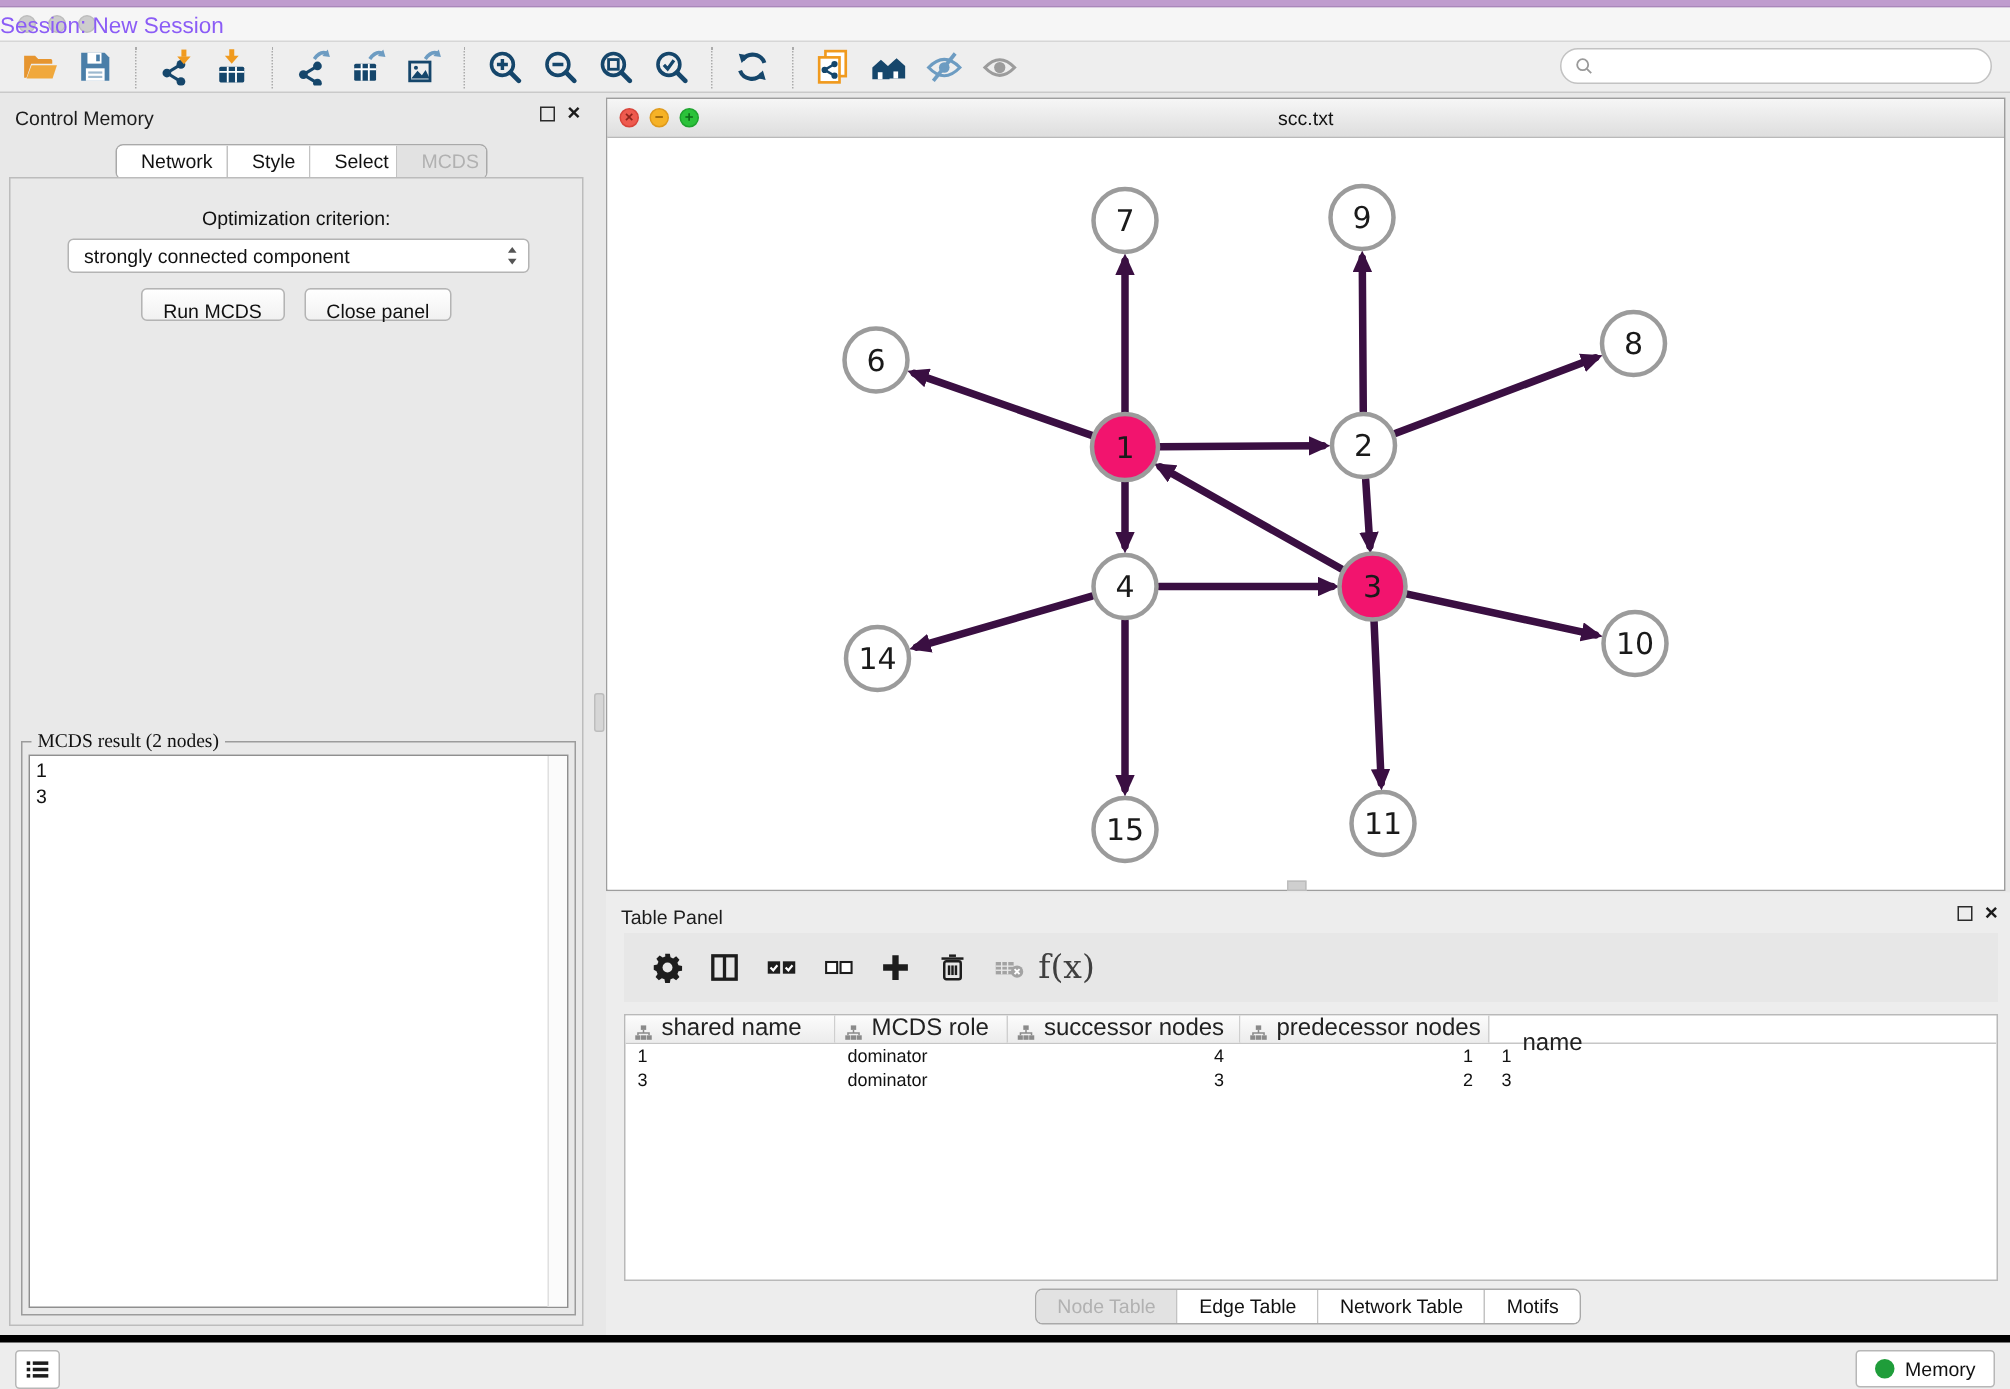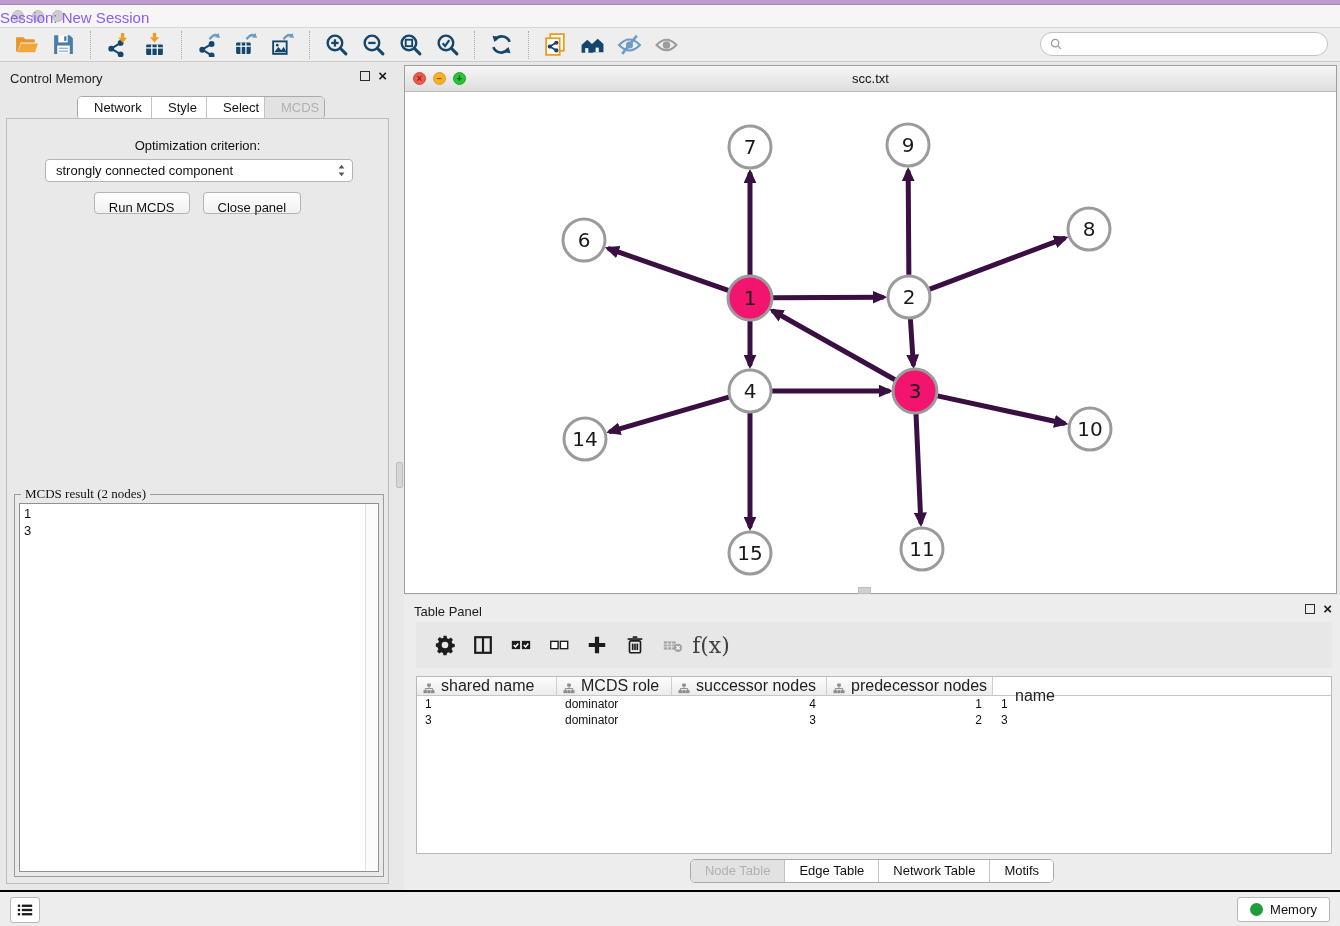--- a/index.html
+++ b/index.html
@@ -81,21 +81,21 @@
   .dt-hcell { background:linear-gradient(#fcfcfc,#ececec); border-right:1px solid #cfcfcf; font-size:16px; color:#222; display:flex; align-items:flex-end; padding-left:6px; gap:6px; }
   .dt-hcell svg { width:12px; height:12px; flex:none; }
   .dt-hcell.center { justify-content:center; padding-left:0;margin-top:28px; }
   .dt-row { display:flex; height:16px; }
   .dt-cell { font-size:12px; color:#111; padding:0 8px; line-height:16px; white-space:nowrap; overflow:hidden; }
   .dt-cell.right { text-align:right; padding-right:11px; }
   .tp-tabs { position:absolute; left:0; bottom:7px; width:100%; display:flex; justify-content:center; }
   .tp-tabs .seg { font-weight:normal; padding:3px 14px; }
 
   
-  .statusbar { position:absolute; left:0; bottom:0; width:100%; height:36px; background:#ededed; border-top:2px solid #000000; }
+  .statusbar { position:absolute; left:0; bottom:0; width:100%; height:36px; background:#ededed; border-top:5px solid #000000; }
   .sb-left { position:absolute; left:10px; top:5px; width:30px; height:26px; background:#fff; border:1px solid #b7b7b7; border-radius:3px; display:flex; align-items:center; justify-content:center; }
   .sb-left svg { width:18px; height:18px; }
   .mem-btn { position:absolute; right:10px; top:5px; height:25px; background:#fff; border:1px solid #b7b7b7; border-radius:3px; display:flex; align-items:center; gap:7px; padding:0 12px; font-size:13px; color:#111; }
   .mem-dot { width:13px; height:13px; border-radius:50%; }
 </style>
 </head>
 <body>
 
 <div class="app">
 

